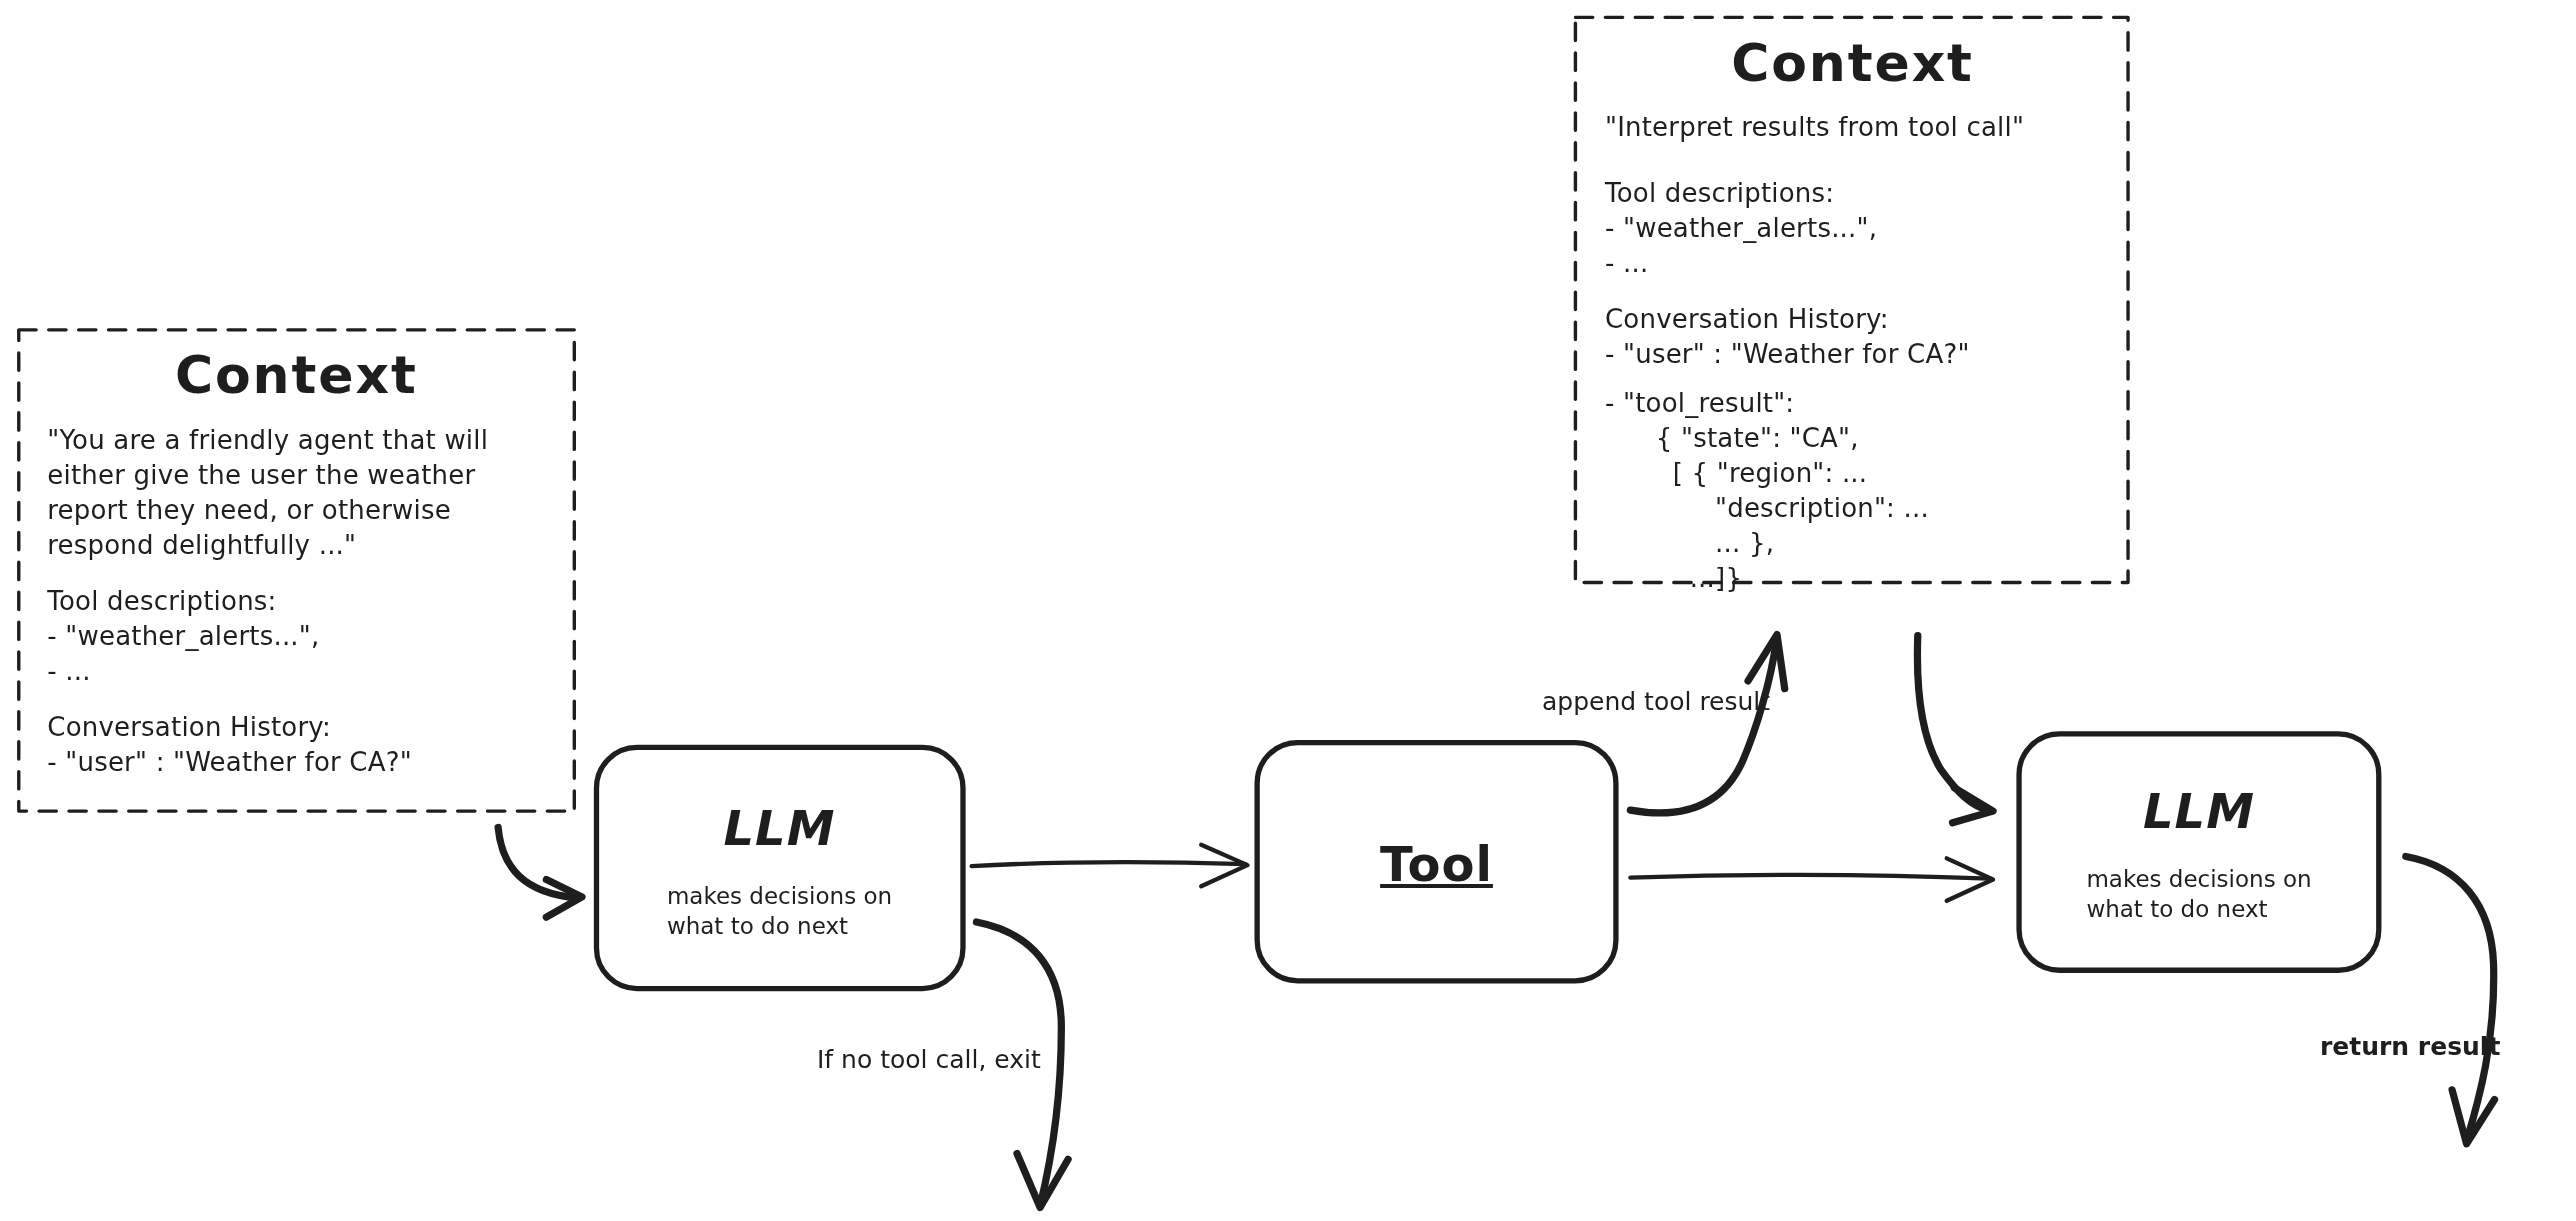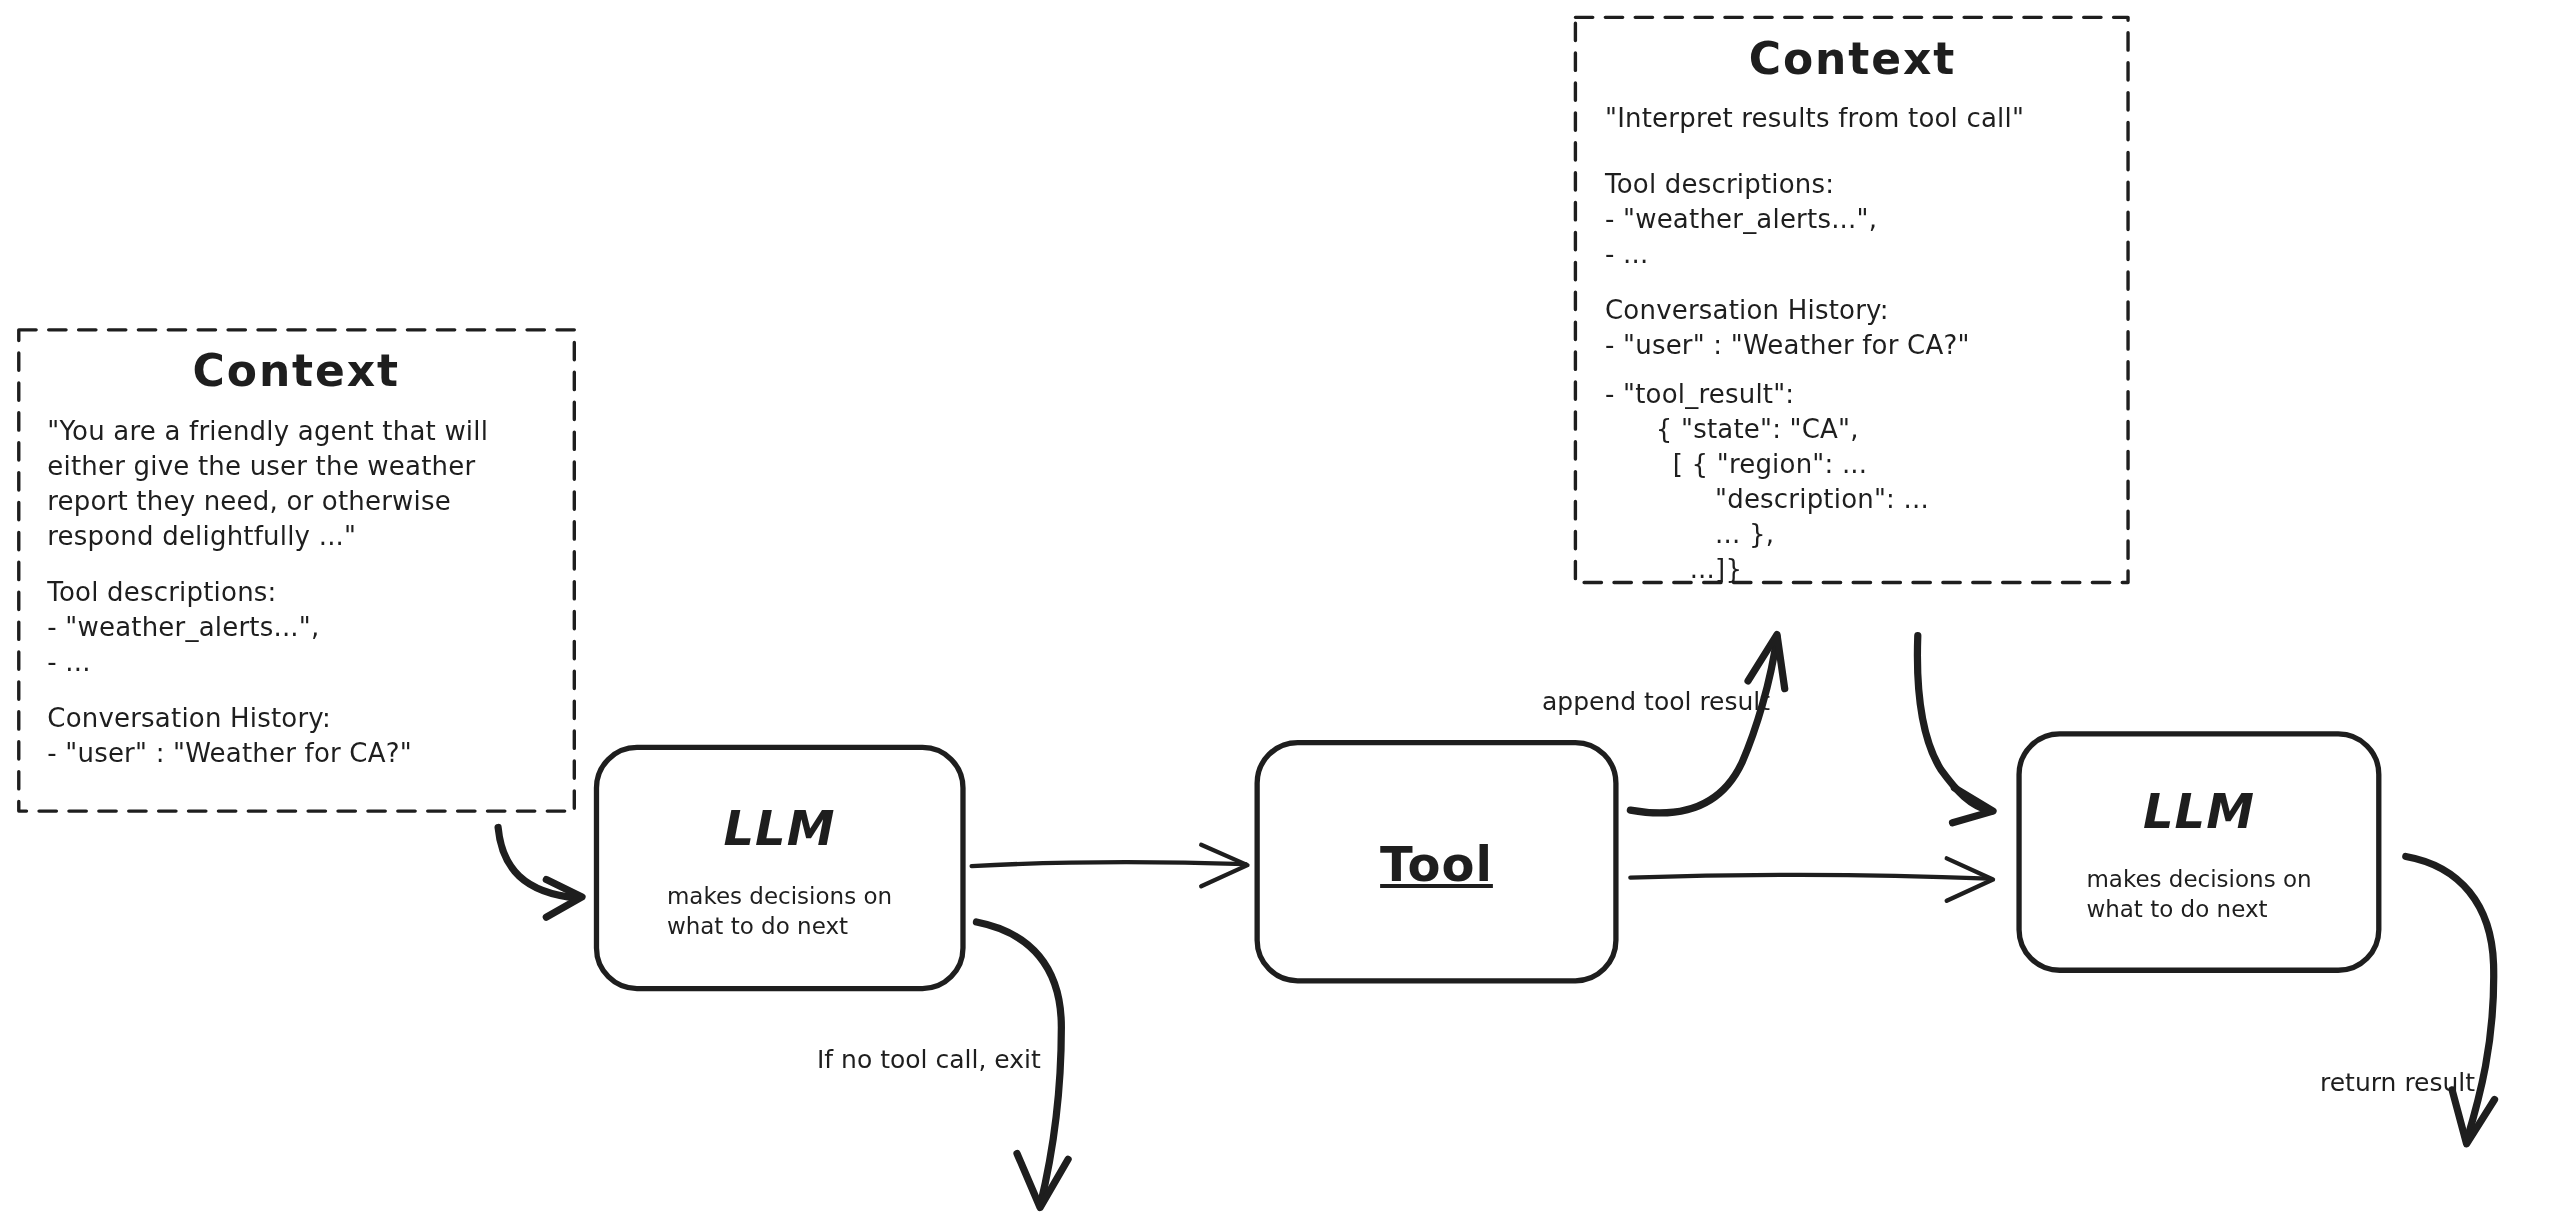--- a/index.html
+++ b/index.html
@@ -21,21 +21,21 @@
     left: 0; top: 0;
     width: 2576px;
     height: 1221px;
   }
   .ctx-box {
     position: absolute;
     box-sizing: border-box;
     padding: 15.4px 29px 0 29px;
   }
   .ctx-title {
-    font-size: 44px;
+    font-size: 52px;
     font-weight: 700;
     text-align: center;
     letter-spacing: 1.9px;
     margin-bottom: 17.4px;
   }
   .ctx-block {
     font-size: 26px;
     line-height: 35px;
     white-space: pre;
     margin-top: 21px;
@@ -162,16 +162,16 @@
   </div>
 
   <div class="node" style="left:2019px; top:734px; width:360px; height:236px;">
     <div class="node-title italic">LLM</div>
     <div class="node-sub">makes decisions on
 what to do next</div>
   </div>
 
   <div class="edge-label" style="left:1542px; top:687px;">append tool result</div>
   <div class="edge-label" style="left:817px; top:1045px;text-align:right;">If no tool call, exit</div>
-  <div class="edge-label" style="left:2320px; top:1068px;">return result</div>
+  <div class="edge-label" style="left:2320px; top:1032px;font-weight:bold;">return result</div>
 
 </div>
 
 
 </body></html>

